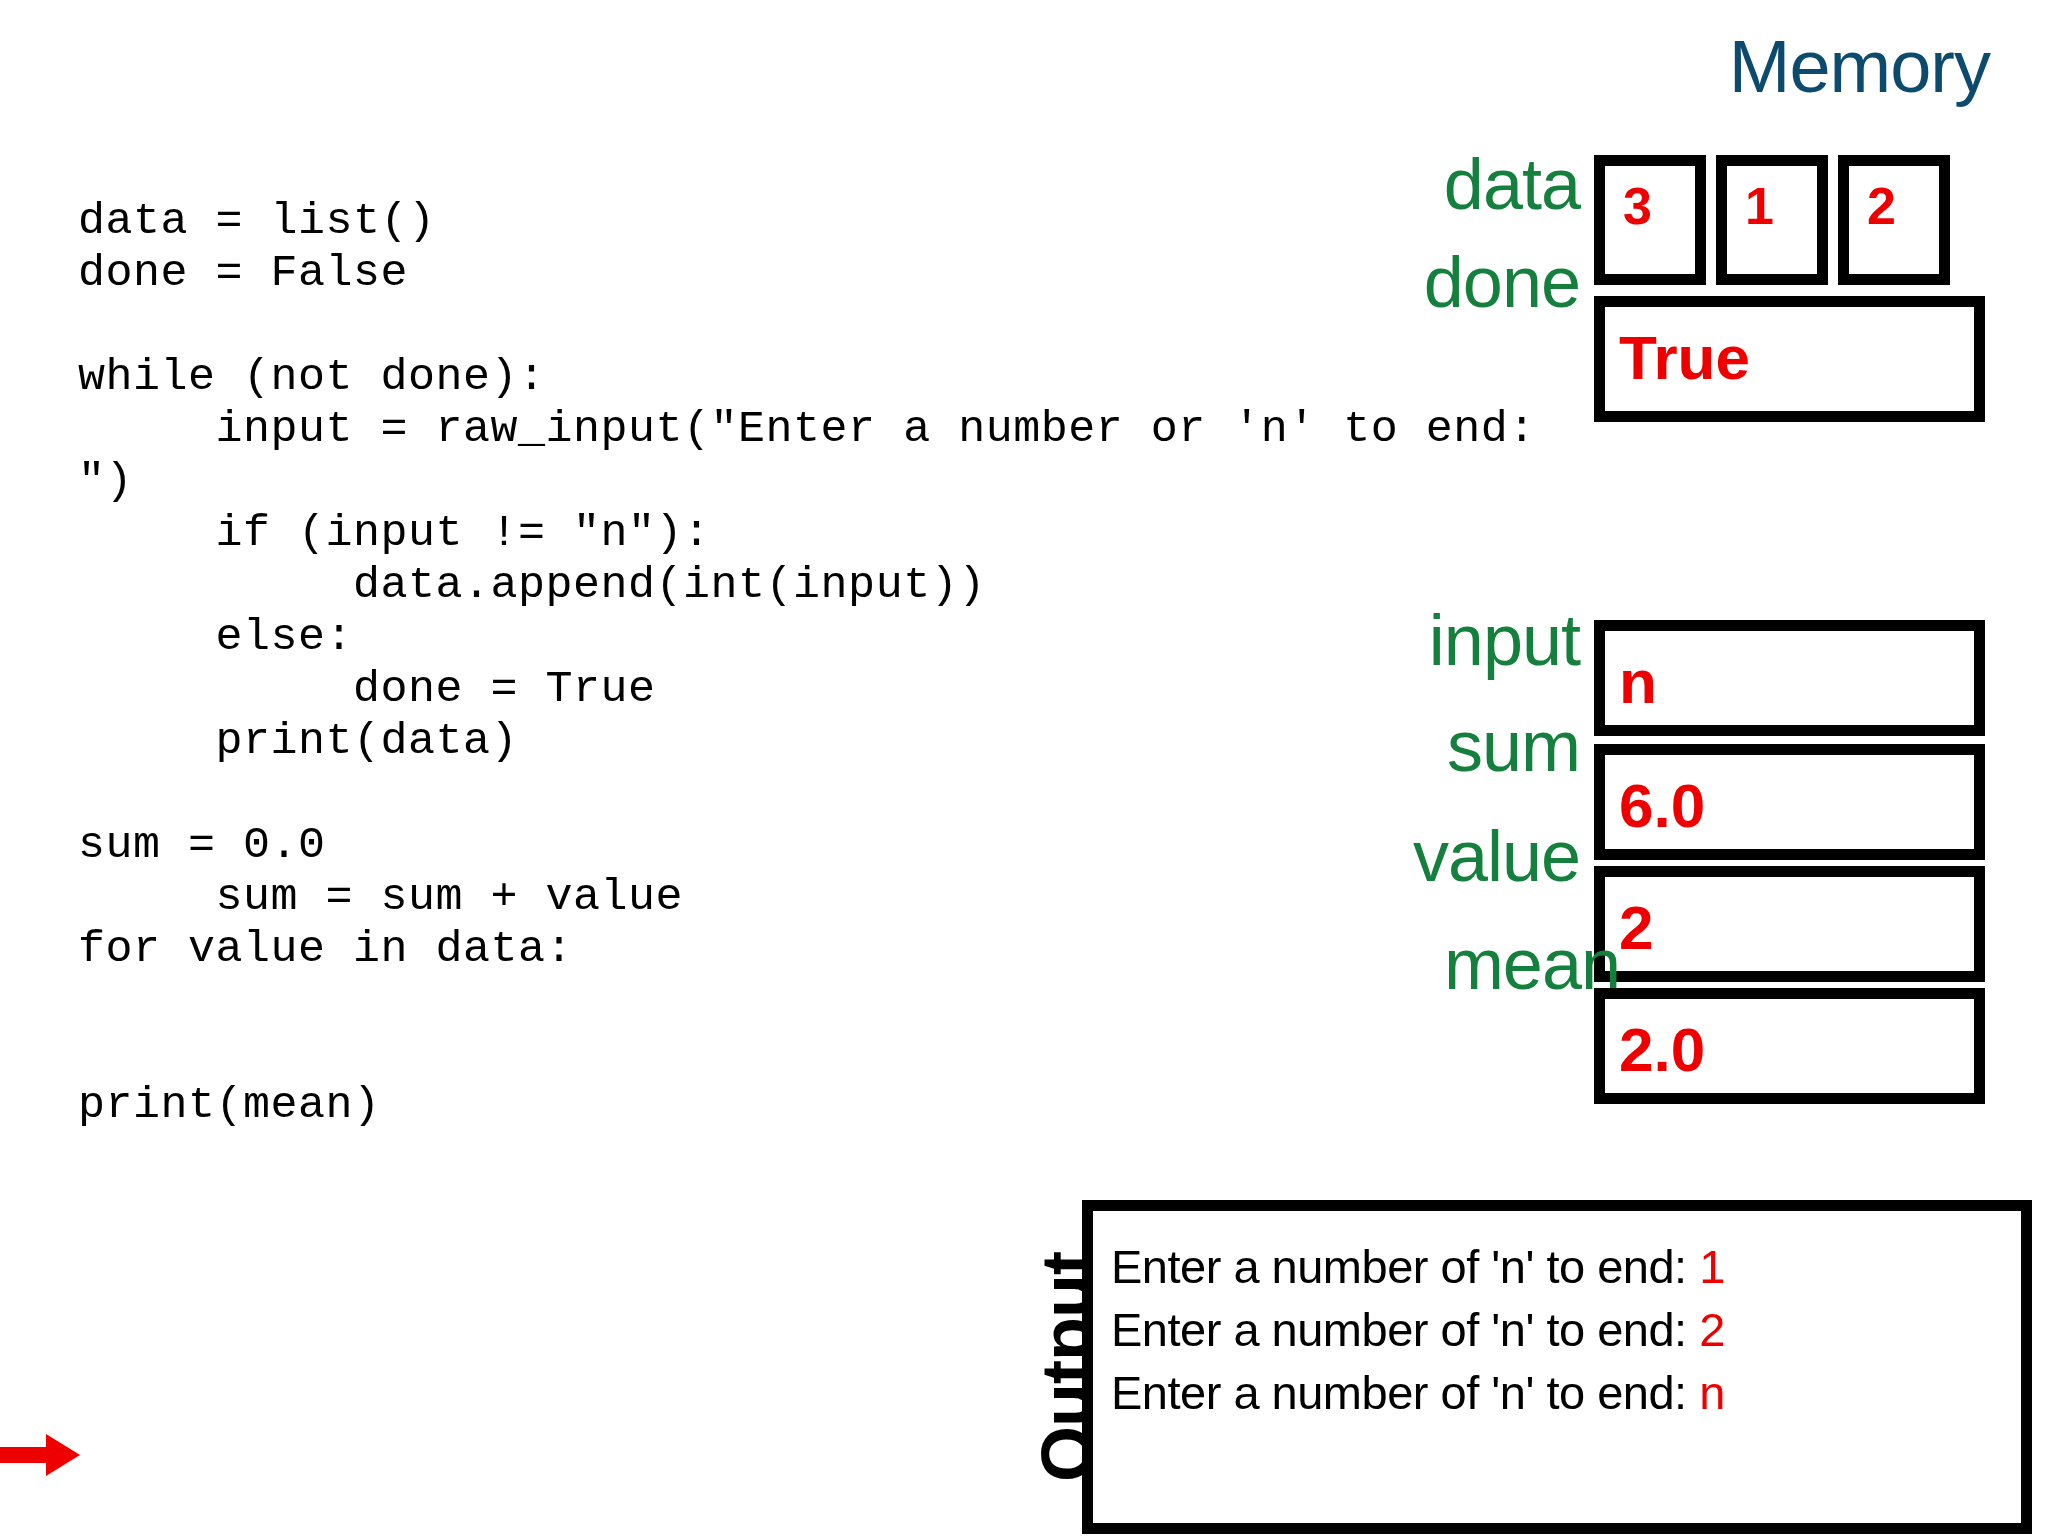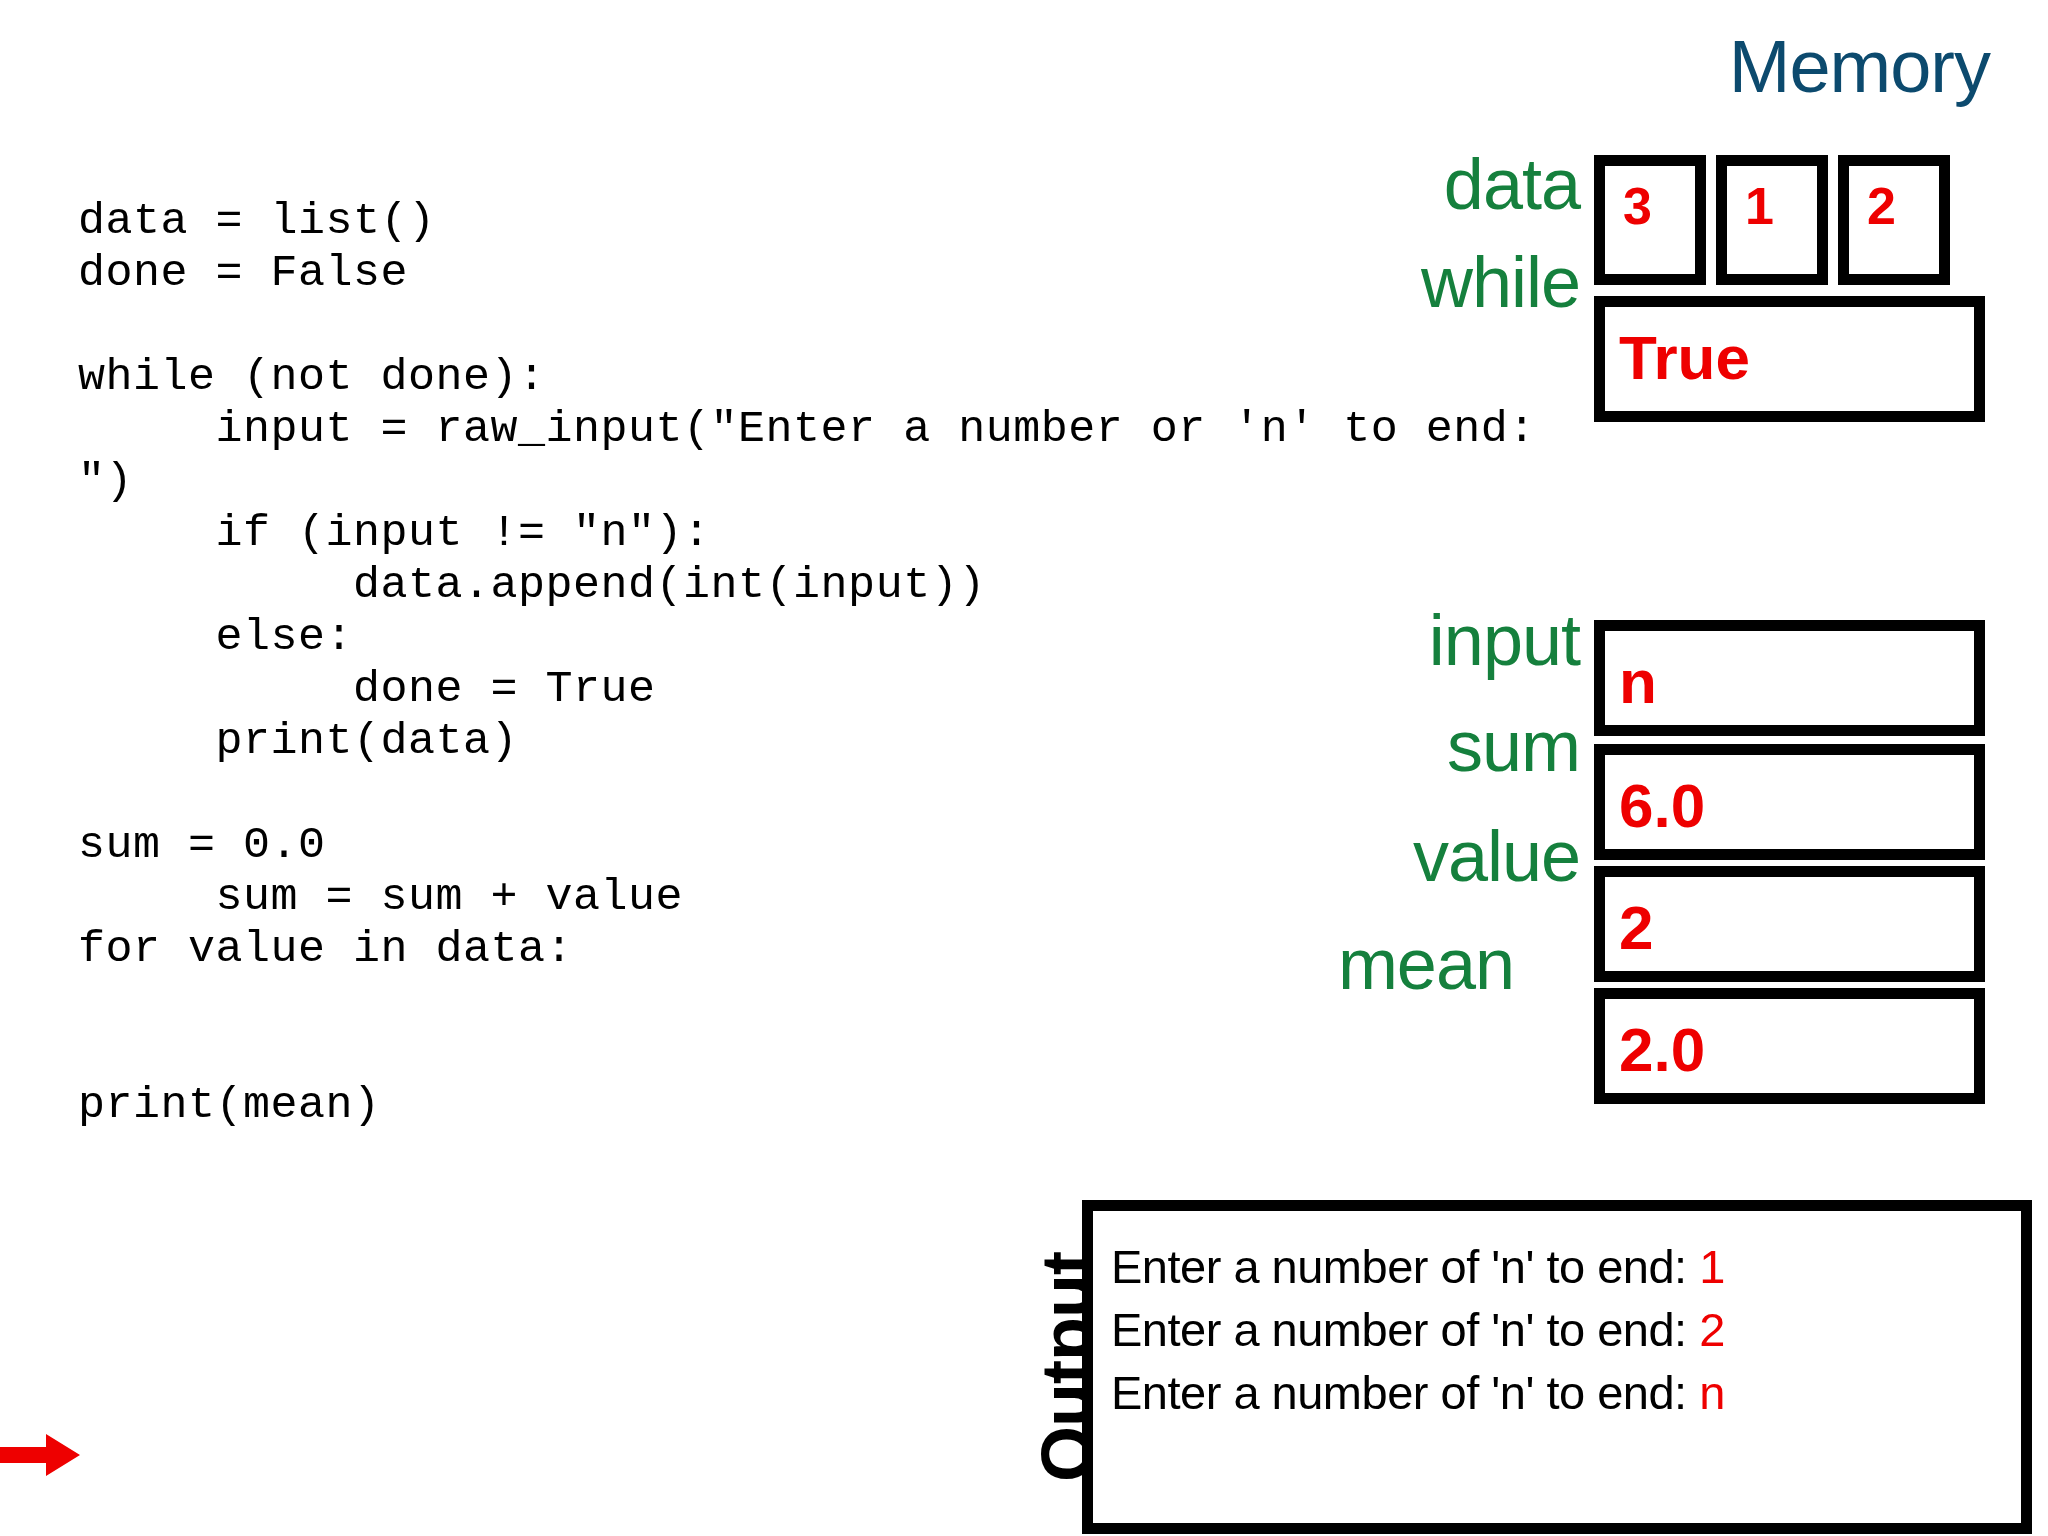--- a/index.html
+++ b/index.html
@@ -183,41 +183,41 @@
   <div class="mem-box" style="left:1594px; top:155px; width:112px; height:130px;">
     <div class="mem-val cellval">3</div>
   </div>
   <div class="mem-box" style="left:1716px; top:155px; width:112px; height:130px;">
     <div class="mem-val cellval">1</div>
   </div>
   <div class="mem-box" style="left:1838px; top:155px; width:112px; height:130px;">
     <div class="mem-val cellval">2</div>
   </div>
 
-  <div class="mem-label" style="left:1230px; top:246px; width:350px;">while</div>
+  <div class="mem-label" style="left:1230px; top:246px; width:350px;">done</div>
   <div class="mem-box" style="left:1594px; top:296px; width:391px; height:126px;">
     <div class="mem-val">True</div>
   </div>
 
   <div class="mem-label" style="left:1230px; top:604px; width:350px;">input</div>
   <div class="mem-box" style="left:1594px; top:620px; width:391px; height:116px;">
     <div class="mem-val">n</div>
   </div>
 
   <div class="mem-label" style="left:1230px; top:710px; width:350px;">sum</div>
   <div class="mem-box" style="left:1594px; top:744px; width:391px; height:116px;">
     <div class="mem-val">6.0</div>
   </div>
 
   <div class="mem-label" style="left:1230px; top:820px; width:350px;">value</div>
   <div class="mem-box" style="left:1594px; top:866px; width:391px; height:116px;">
     <div class="mem-val">2</div>
   </div>
 
-  <div class="mem-label" style="left:1164px; top:928px; width:350px;">mean</div>
+  <div class="mem-label" style="left:1270px; top:928px; width:350px;">mean</div>
   <div class="mem-box" style="left:1594px; top:988px; width:391px; height:116px;">
     <div class="mem-val">2.0</div>
   </div>
 
   <div id="output-panel">
     <div id="output-label">
       <span class="vtext">Output</span>
     </div>
     <div id="output-box">
       <div class="out-line">

